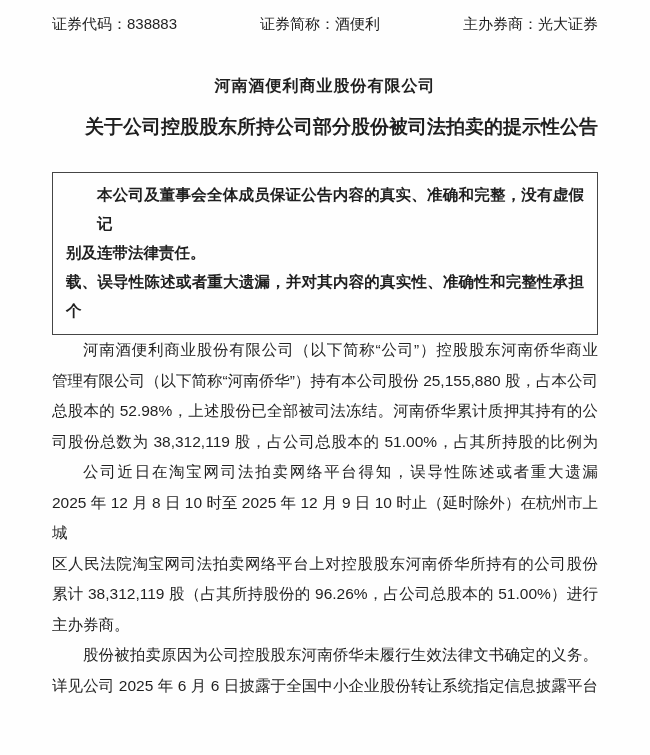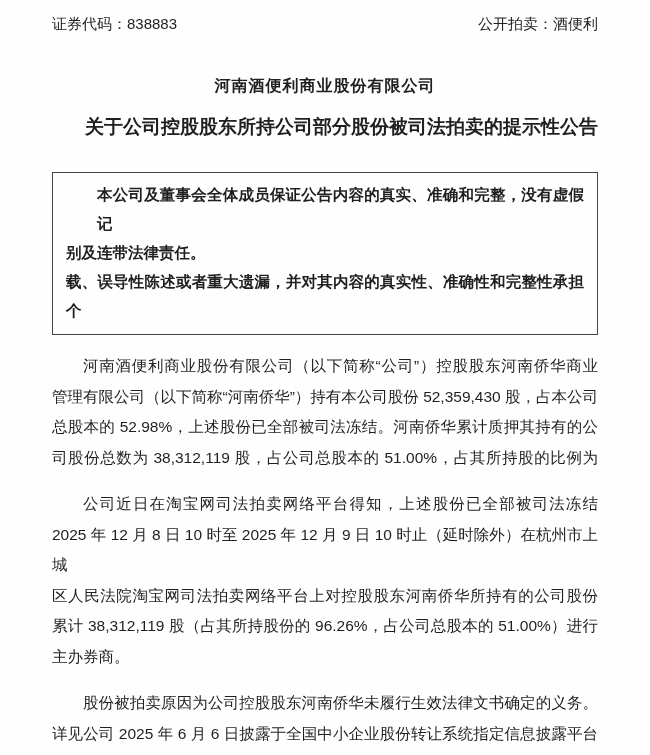--- a/index.html
+++ b/index.html
@@ -62,53 +62,54 @@
     font-weight: 700;
     line-height: 30px;
   }
   .paragraph { margin: 0; }
   .body-line {
     font-size: 15.5px;
     line-height: 30.5px;
     text-align: justify;
     text-align-last: justify;
   }
-  .body-line.indent { padding-left: 2em; margin-top: 16px; }
+  .body-line.indent { padding-left: 2em; }
   .body-line.last { text-align-last: left; }
 </style>
 </head>
 <body>
 
 <div class="page">
 
   <div class="header-row">
     <span>证券代码：838883</span>
-    <span>公开拍卖：酒便利</span>
+    <span>证券简称：酒便利</span>
+    <span>主办券商：光大证券</span>
   </div>
 
   <h1 class="title-company">河南酒便利商业股份有限公司</h1>
 
   <h2 class="title-announcement">关于公司控股股东所持公司部分股份被司法拍卖的提示性公告</h2>
 
   <div class="disclaimer-box">
       <div class="box-line indent">本公司及董事会全体成员保证公告内容的真实、准确和完整，没有虚假记</div>
       <div class="box-line last">别及连带法律责任。</div>
       <div class="box-line">载、误导性陈述或者重大遗漏，并对其内容的真实性、准确性和完整性承担个</div>
     </div>
 
 
   <div class="paragraph">
       <div class="body-line indent">河南酒便利商业股份有限公司（以下简称“公司”）控股股东河南侨华商业</div>
-      <div class="body-line">管理有限公司（以下简称“河南侨华”）持有本公司股份 52,359,430 股，占本公司</div>
+      <div class="body-line">管理有限公司（以下简称“河南侨华”）持有本公司股份 25,155,880 股，占本公司</div>
       <div class="body-line">总股本的 52.98%，上述股份已全部被司法冻结。河南侨华累计质押其持有的公</div>
       <div class="body-line">司股份总数为 38,312,119 股，占公司总股本的 51.00%，占其所持股的比例为</div>
     </div>
 
   <div class="paragraph">
-      <div class="body-line indent">公司近日在淘宝网司法拍卖网络平台得知，上述股份已全部被司法冻结</div>
+      <div class="body-line indent">公司近日在淘宝网司法拍卖网络平台得知，误导性陈述或者重大遗漏</div>
       <div class="body-line">2025 年 12 月 8 日 10 时至 2025 年 12 月 9 日 10 时止（延时除外）在杭州市上城</div>
       <div class="body-line">区人民法院淘宝网司法拍卖网络平台上对控股股东河南侨华所持有的公司股份</div>
       <div class="body-line">累计 38,312,119 股（占其所持股份的 96.26%，占公司总股本的 51.00%）进行</div>
       <div class="body-line last">主办券商。</div>
     </div>
 
   <div class="paragraph">
       <div class="body-line indent">股份被拍卖原因为公司控股股东河南侨华未履行生效法律文书确定的义务。</div>
       <div class="body-line">详见公司 2025 年 6 月 6 日披露于全国中小企业股份转让系统指定信息披露平台</div>
     </div>

